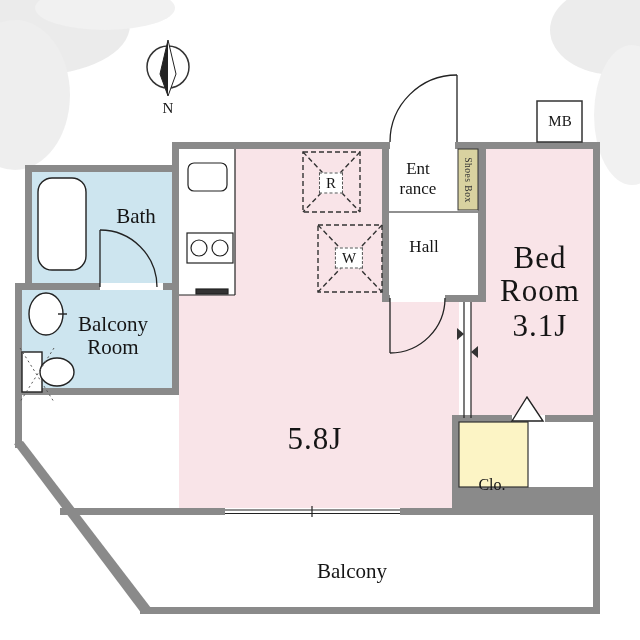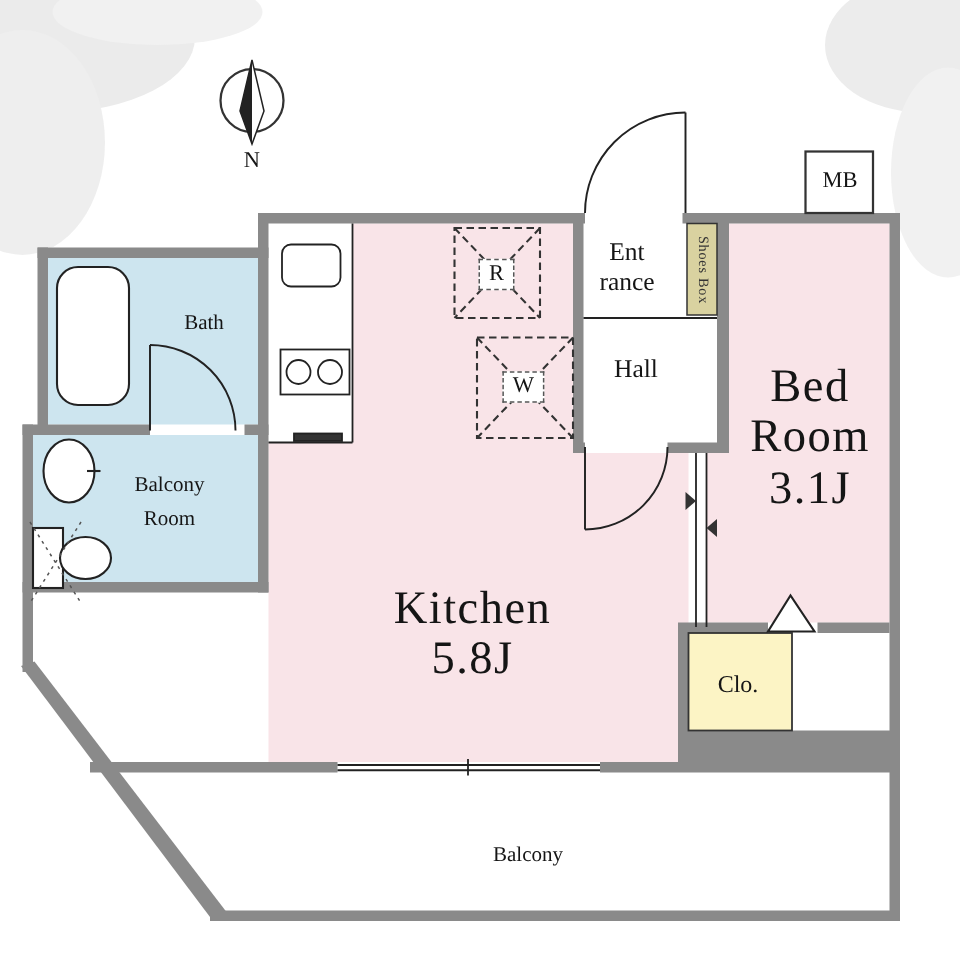--- a/index.html
+++ b/index.html
@@ -2,23 +2,23 @@
 <html><head>
 <meta charset="utf-8">
 <style>
   html,body{margin:0;padding:0;background:#ffffff;}
   .stage{position:relative;width:640px;height:640px;background:#fff;overflow:hidden;
          font-family:"Liberation Serif", serif;color:#111;}
   .stage svg{position:absolute;left:0;top:0;}
   .lbl{position:absolute;transform:translate(-50%,-50%);white-space:nowrap;color:#151515;
        font-family:"Liberation Serif", serif;line-height:1;}
   .s26{font-size:31px;letter-spacing:1px;}
-  .s19{font-size:14px;}
+  .s19{font-size:21px;}
   .s17{font-size:17px;}
-  .s16{font-size:16px;}
+  .s16{font-size:16px;margin-top:28px;}
   .s15{font-size:15px;}
   .chip{position:absolute;transform:translate(-50%,-50%);background:#fff;border:1px dashed #555;
         padding:1px 6px;font-size:15px;font-family:"Liberation Serif", serif;color:#151515;}
   .vlbl{position:absolute;transform:translate(-50%,-50%) rotate(90deg);font-size:9.5px;
         letter-spacing:.5px;color:#333;white-space:nowrap;font-family:"Liberation Serif", serif;}
 </style>
 </head>
 <body>
 
 <div class="stage">
@@ -134,21 +134,20 @@
     </g>
   </svg>
 
   <div class="lbl s15" style="left:168px;top:108px">N</div>
   <div class="lbl s15" style="left:560px;top:121px">MB</div>
 
   <div class="lbl s19" style="left:136px;top:216px">Bath</div>
   <div class="lbl s19" style="left:113px;top:324px">Balcony</div>
   <div class="lbl s19" style="left:113px;top:347px">Room</div>
 
-  <div class="lbl s26" style="left:315px;top:405px">Kitchen</div>
   <div class="lbl s26" style="left:315px;top:438px">5.8J</div>
 
   <div class="lbl s26" style="left:540px;top:257px">Bed</div>
   <div class="lbl s26" style="left:540px;top:290px">Room</div>
   <div class="lbl s26" style="left:540px;top:325px">3.1J</div>
 
   <div class="lbl s17" style="left:418px;top:168px">Ent</div>
   <div class="lbl s17" style="left:418px;top:188px">rance</div>
   <div class="lbl s17" style="left:424px;top:246px">Hall</div>
 

